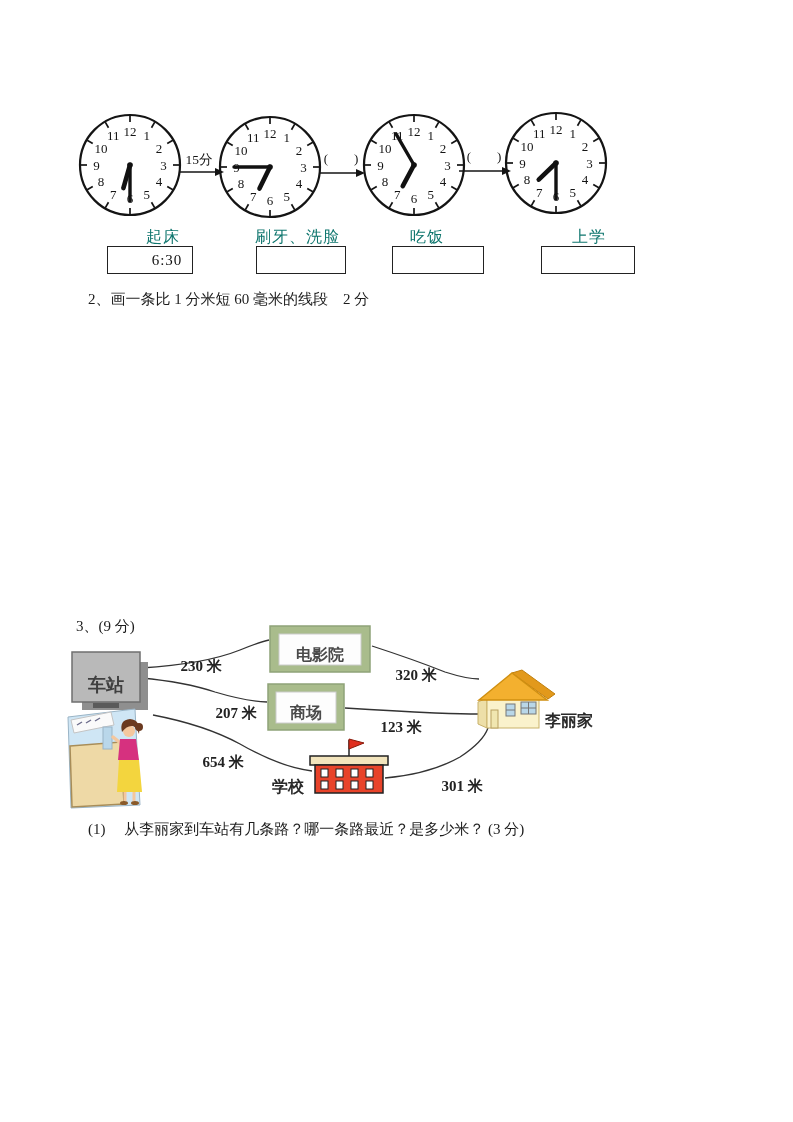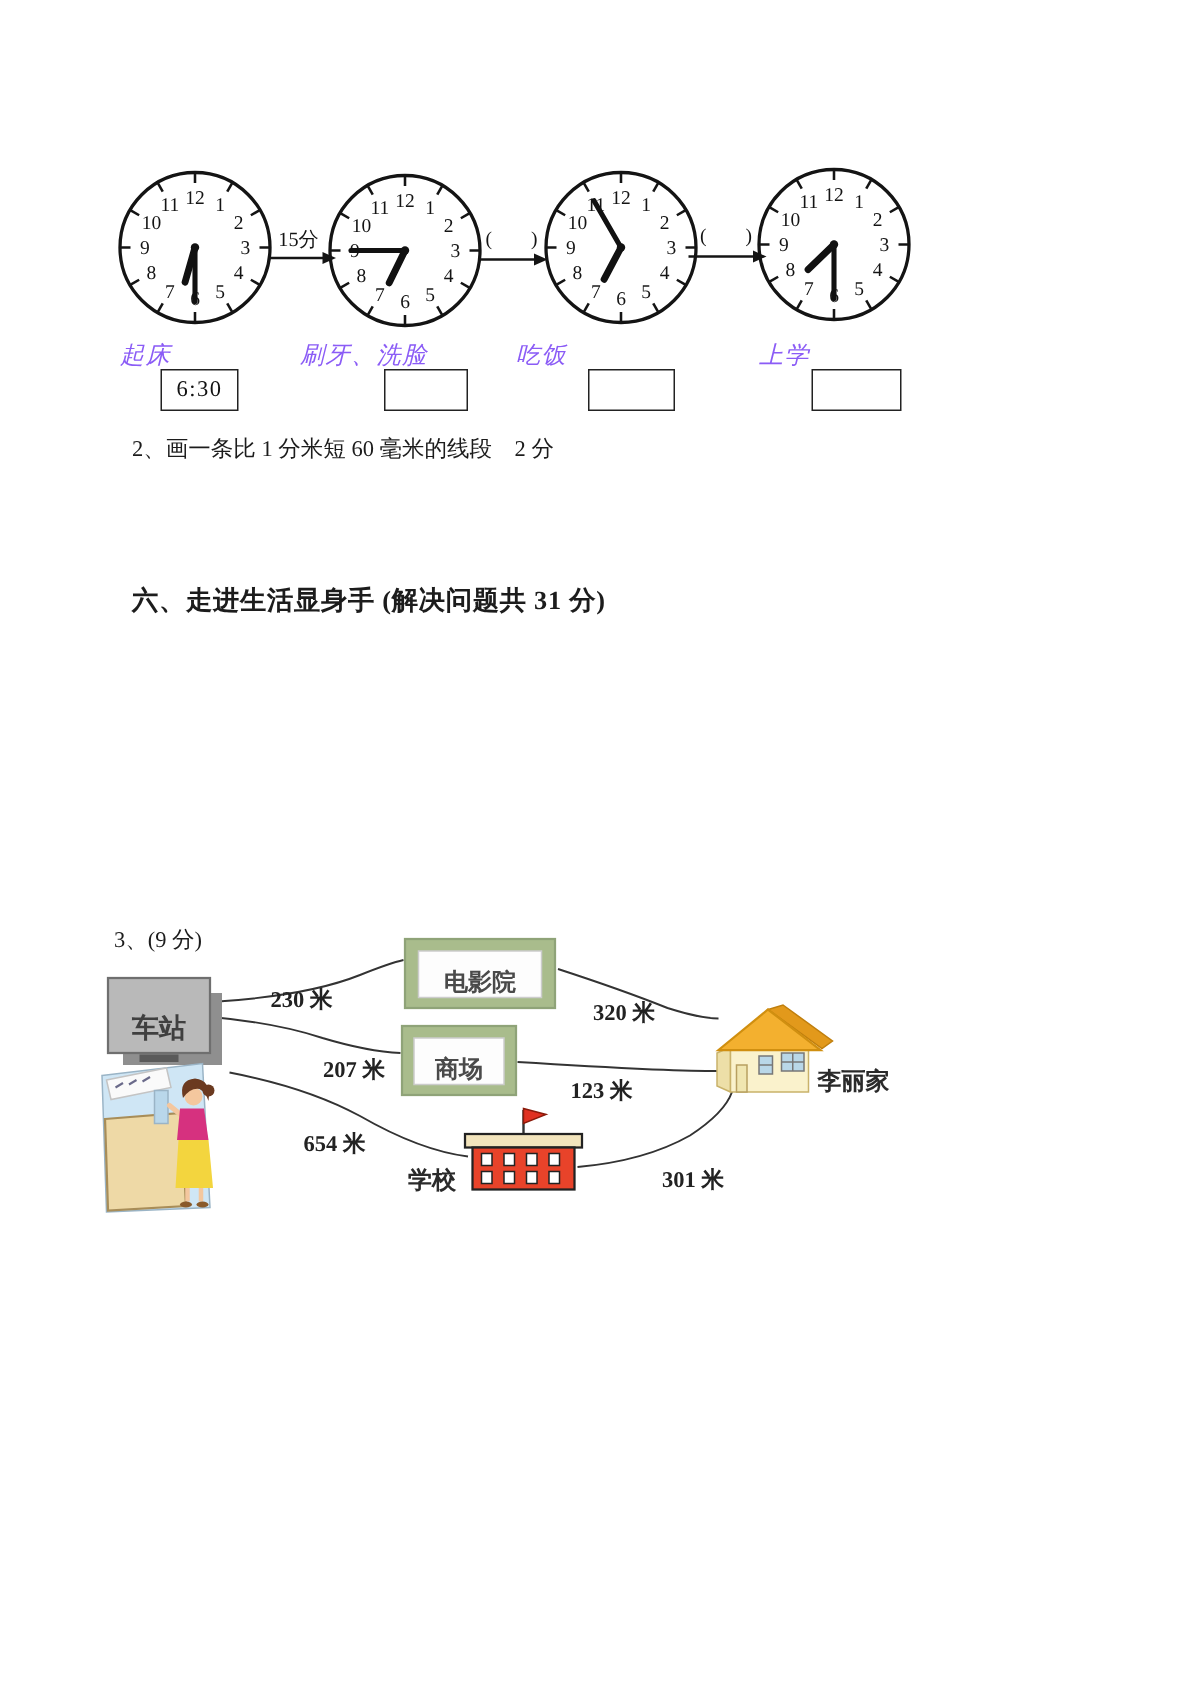--- a/index.html
+++ b/index.html
@@ -8,29 +8,28 @@
     width:793px;height:1122px;
     margin:0 auto;
     background:#ffffff;
     font-family:"Liberation Serif","DejaVu Serif",serif;
     color:#1c1c1c;
     overflow:hidden;
   }
   .abs{position:absolute;}
   .clock-label{
     position:absolute;top:227px;height:20px;
-    text-align:left;font-size:16px;color:#8b5cf6;
+    text-align:right;font-size:16px;color:#0f766e;
     letter-spacing:1px;
-    font-style:italic;
   }
   .answer-box{
     position:absolute;top:246px;height:26px;
     border:1.6px solid #222;background:#fff;
     display:flex;align-items:center;justify-content:center;
-    font-size:15px;letter-spacing:1px;color:#111;
+    font-size:15px;letter-spacing:1px;color:#111;padding-left:34px;
   }
   .bodyline{position:absolute;font-size:15px;white-space:nowrap;z-index:3;text-align:right;}
   .heading{font-weight:bold;font-size:17.5px;letter-spacing:0.5px;}
   .bold-inline{font-weight:bold;font-size:17px;}
   svg text{font-family:"Liberation Serif","DejaVu Serif",serif;}
   .map-place{font-weight:bold;}
 </style>
 </head>
 <body>
 
@@ -180,21 +179,20 @@
   <div class="clock-label" style="left:344px;width:100px">吃饭</div>
   <div class="clock-label" style="left:506px;width:100px">上学</div>
 
   <div class="answer-box" style="left:107px;width:50px">6:30</div>
   <div class="answer-box" style="left:256px;width:54px"></div>
   <div class="answer-box" style="left:392px;width:56px"></div>
   <div class="answer-box" style="left:541px;width:58px"></div>
 
   <div class="bodyline" style="left:88px;top:290px">2、画一条比 1 分米短 60 毫米的线段　2 分</div>
 
-  <div class="bodyline heading" style="left:88px;top:388px">六、走进生活显身手 (解决问题共 31 分)</div>
 
 
 
   <div class="bodyline" style="left:76px;top:617px">3、(9 分)</div>
 
   <svg class="abs" style="left:55px;top:622px;z-index:1" width="560" height="195" viewBox="0 0 560 195">
 
     <g stroke="#333" stroke-width="1.3" fill="none">
       <path d="M 86 46 Q 150 42 185 28 Q 205 20 214 18"></path>
       <path d="M 317 24 Q 360 38 390 50 Q 412 57 424 57"></path>
@@ -282,14 +280,15 @@
     <g font-size="15" font-weight="bold" fill="#222" text-anchor="middle">
       <text x="146" y="49">230 米</text>
       <text x="361" y="58">320 米</text>
       <text x="181" y="96">207 米</text>
       <text x="346" y="110">123 米</text>
       <text x="168" y="145">654 米</text>
       <text x="407" y="169">301 米</text>
     </g>
   </svg>
 
+  <div class="bodyline" style="left:88px;top:820px">(1)　 从李丽家到车站有几条路？哪一条路最近？是多少米？ (3 分)</div>
 
 </div>
 
 </body></html>

